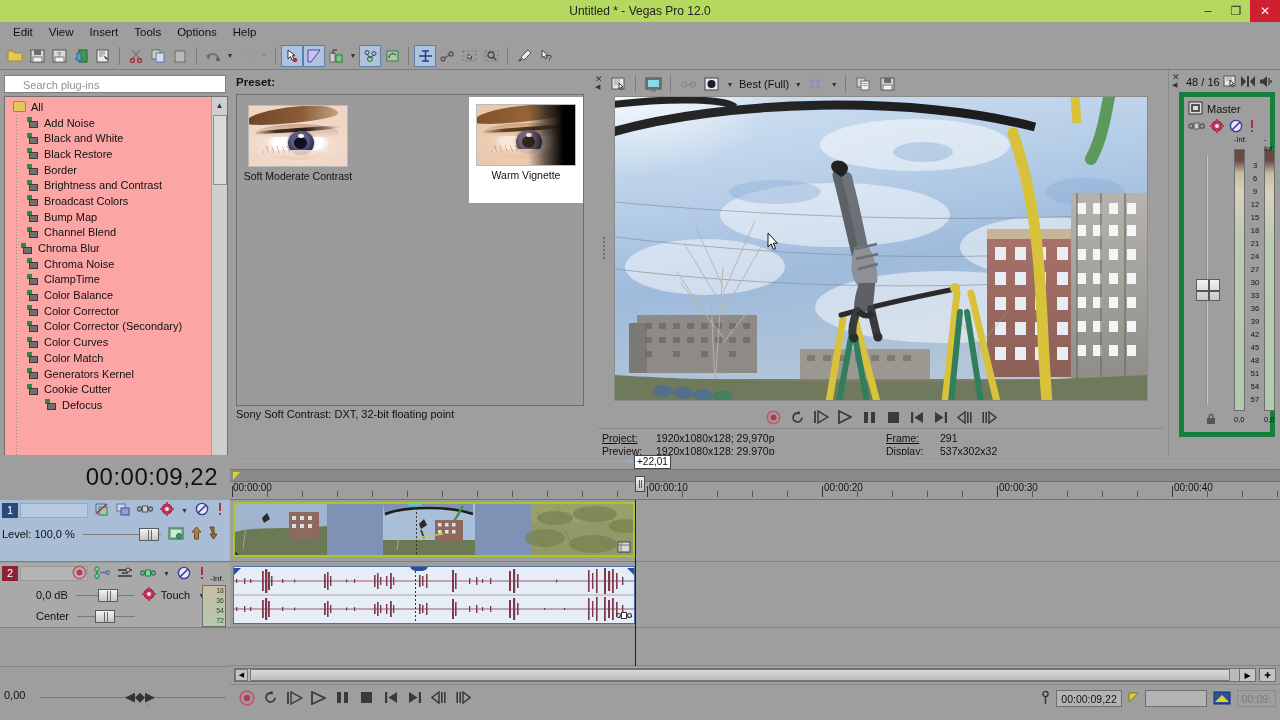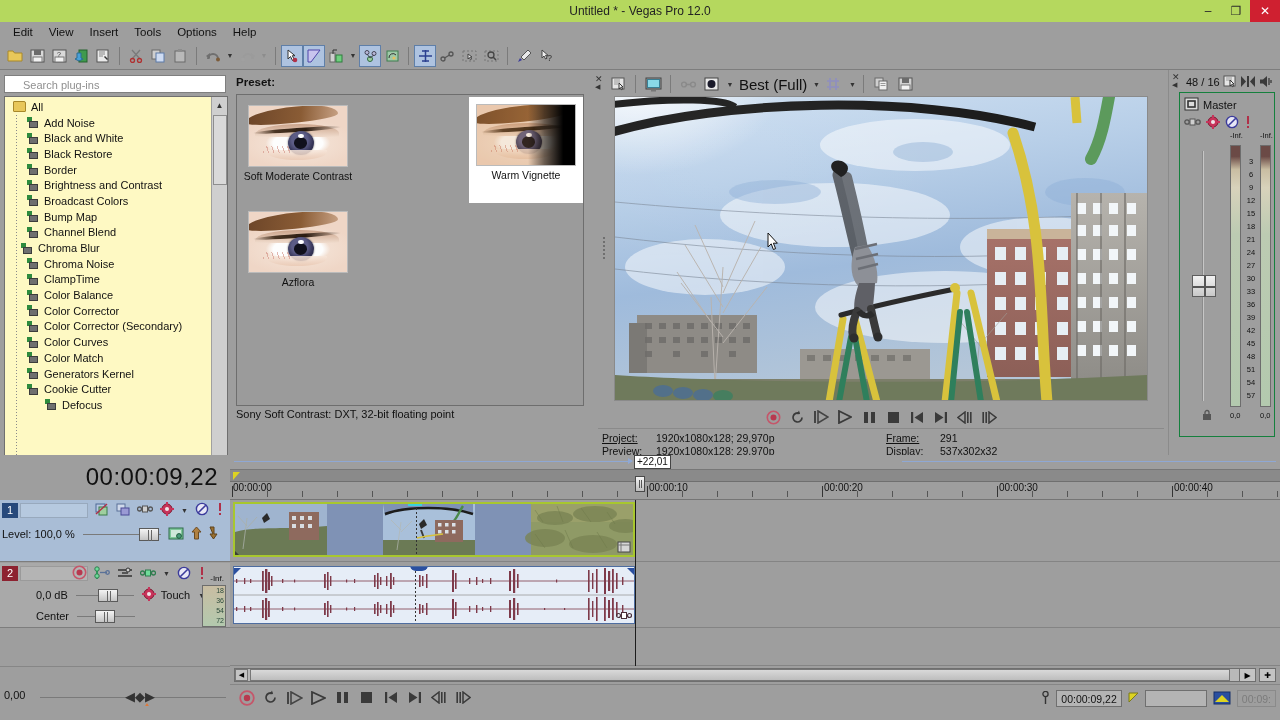--- a/index.html
+++ b/index.html
@@ -54,21 +54,21 @@
   .searchbox{
     position:absolute; left:4px; top:5px; width:222px; height:18px;
     background:#fff; border:1px solid #7f7f7f; font-size:11px; color:#909090;
     padding:1px 4px 0 18px; line-height:16px;
   }
   .searchicon{ position:absolute; left:4px; top:8px; width:12px; height:12px; color:#555; font-size:10px;}
   .treebox{
     position:absolute; left:4px; top:26px; width:224px; height:382px;
     background:#c9c9c9; border:1px solid #6f6f6f; overflow:hidden;
   }
-  .treelist{ position:absolute; left:0; top:0; width:206px; height:100%; background:#fef9c3; padding-top:2px;}
+  .treelist{ position:absolute; left:0; top:0; width:206px; height:100%; background:#fca5a5; padding-top:2px;}
   .trow{ height:15.7px; display:flex; align-items:center; padding-left:6px; font-size:11px; color:#111;}
   .trow .fxico{ width:13px; height:11px; margin-right:4px; position:relative; flex:0 0 13px;}
   .fxico::before{content:""; position:absolute; left:0; top:0; width:5px;height:5px;background:#2e8b3e;}
   .fxico::after{content:""; position:absolute; left:2px; top:4px; width:9px;height:7px;background:#6f6f6f;
      box-shadow: inset 0 0 0 1px #3c3c3c;}
   .trow.root{ padding-left:8px; }
   .folderico{ width:13px;height:11px;background:#e8c75a;border:1px solid #a8882a;margin-right:5px;
      border-radius:1px 2px 1px 1px; flex:0 0 13px;}
   .dotted{ position:absolute; left:11px; top:18px; bottom:22px; width:1px;
      background:repeating-linear-gradient(to bottom,#8a8a8a 0 1px,transparent 1px 3px); }
@@ -133,21 +133,21 @@
   .wtab .sl{ position:absolute; right:-9px; top:0; width:10px; height:19px;
      background:linear-gradient(to bottom right, transparent 49%, #8a8a8a 50%); }
 
   
   .preview{ position:absolute; left:592px; top:0; width:576px; height:385px; background:#9e9e9e; }
   .pvtoolbar{ position:absolute; left:0; top:2px; width:576px; height:24px; display:flex; align-items:center;}
   .pvgrip{ width:14px; height:24px; position:relative; }
   .pvgrip .x{ position:absolute; left:3px; top:2px; font-size:9px; color:#333; }
   .pvgrip .d{ position:absolute; left:3px; top:11px; font-size:7px; color:#333; }
   .pvbtn{ width:24px; height:22px; display:flex;align-items:center;justify-content:center;}
-  .pvlabel{ font-size:15px; color:#111; padding:0 3px;}
+  .pvlabel{ font-size:11px; color:#111; padding:0 3px;}
   .videoarea{ position:absolute; left:22px; top:26px; width:534px; height:305px; background:#a9a9a9;
      border:1px solid #8a8a8a; overflow:hidden;}
   .transport{ position:absolute; left:22px; top:333px; width:534px; height:28px;
      display:flex; align-items:center; justify-content:center; gap:7px; }
   .tp{ width:17px; height:17px; display:flex;align-items:center;justify-content:center; }
   .pvstatus{ position:absolute; left:6px; top:358px; width:566px; height:26px;
      border-top:1px solid #8a8a8a; font-size:10.5px; color:#111; }
   .pvstatus .row{ position:absolute; display:flex; }
   .pvstatus .lbl{ width:54px;text-decoration:underline; }
   .pvstatus .val{ }
@@ -156,21 +156,21 @@
   .pvsidegrip{ position:absolute; left:6px; top:28px; width:12px; height:300px;
      display:flex; flex-direction:column; align-items:center; justify-content:center; gap:2px;}
   .pvsidegrip span{ width:2px;height:2px;background:#6f6f6f;}
 
   
   .master{ position:absolute; left:1168px; top:0; width:112px; height:385px; background:#9e9e9e;
      border-left:1px solid #8b8b8b;}
   .mhdr{ position:absolute; left:0; top:2px; width:112px; height:20px; display:flex; align-items:center; gap:3px;}
   .mhdr .txt{ font-size:11px; color:#111;}
   .minner{ position:absolute; left:10px; top:22px; width:96px; height:345px;
-     background:#9e9e9e; border:1px solid #15803d;}
+     background:#9e9e9e; border:5px solid #15803d;}
   .mrow1{ position:absolute; left:4px; top:4px; display:flex; align-items:center; gap:4px;}
   .mrow1 .nm{ font-size:11px; color:#111;}
   .mrow2{ position:absolute; left:4px; top:22px; display:flex; align-items:center; gap:5px;}
   .faderrail{ position:absolute; left:22px; top:58px; width:2px; height:250px; background:#c6c6c6;
      border-left:1px solid #8b8b8b;}
   .faderknob{ position:absolute; left:12px; top:182px; width:24px; height:22px;
      background:linear-gradient(#f2f2f2,#c8c8c8); border:1px solid #5d5d5d;}
   .faderknob::before{content:"";position:absolute;left:0;top:10px;width:22px;height:2px;background:#555;}
   .faderknob::after{content:"";position:absolute;left:11px;top:0;width:2px;height:20px;background:#555;}
   .meterwrap{ position:absolute; left:50px; top:52px; width:44px; height:262px; }
@@ -598,35 +598,20 @@
                   <div class="spec"></div>
                   <div class="lower"></div>
                   <div class="veins"></div>
                   <div class="warm"></div>
                   <div class="vign"></div>
                 </div>
             </div>
             <div class="cap">Warm Vignette</div>
           </div>
 
-          <div class="pcard" style="left:4px;top:110px;">
-            <div class="thumb">
-              <div class="eye">
-                  <div class="brow"></div>
-                  <div class="lidtop"></div>
-                  <div class="lash"></div>
-                  <div class="iris"></div>
-                  <div class="pupil"></div>
-                  <div class="spec"></div>
-                  <div class="lower"></div>
-                  <div class="veins"></div>
-                </div>
-            </div>
-            <div class="cap">Azflora</div>
-          </div>
 
         </div>
         <div class="statusline">Sony Soft Contrast: DXT, 32-bit floating point</div>
       </div>
 
       <div class="vdiv" style="left:586px"></div>
     </div>
 
     <div class="preview">
       <div class="pvtoolbar">

